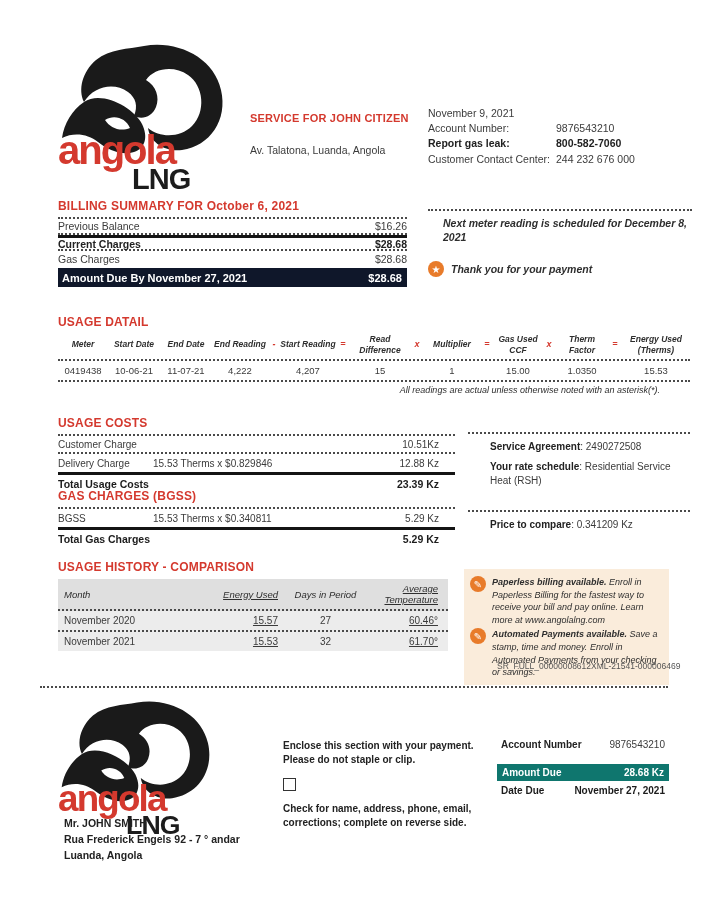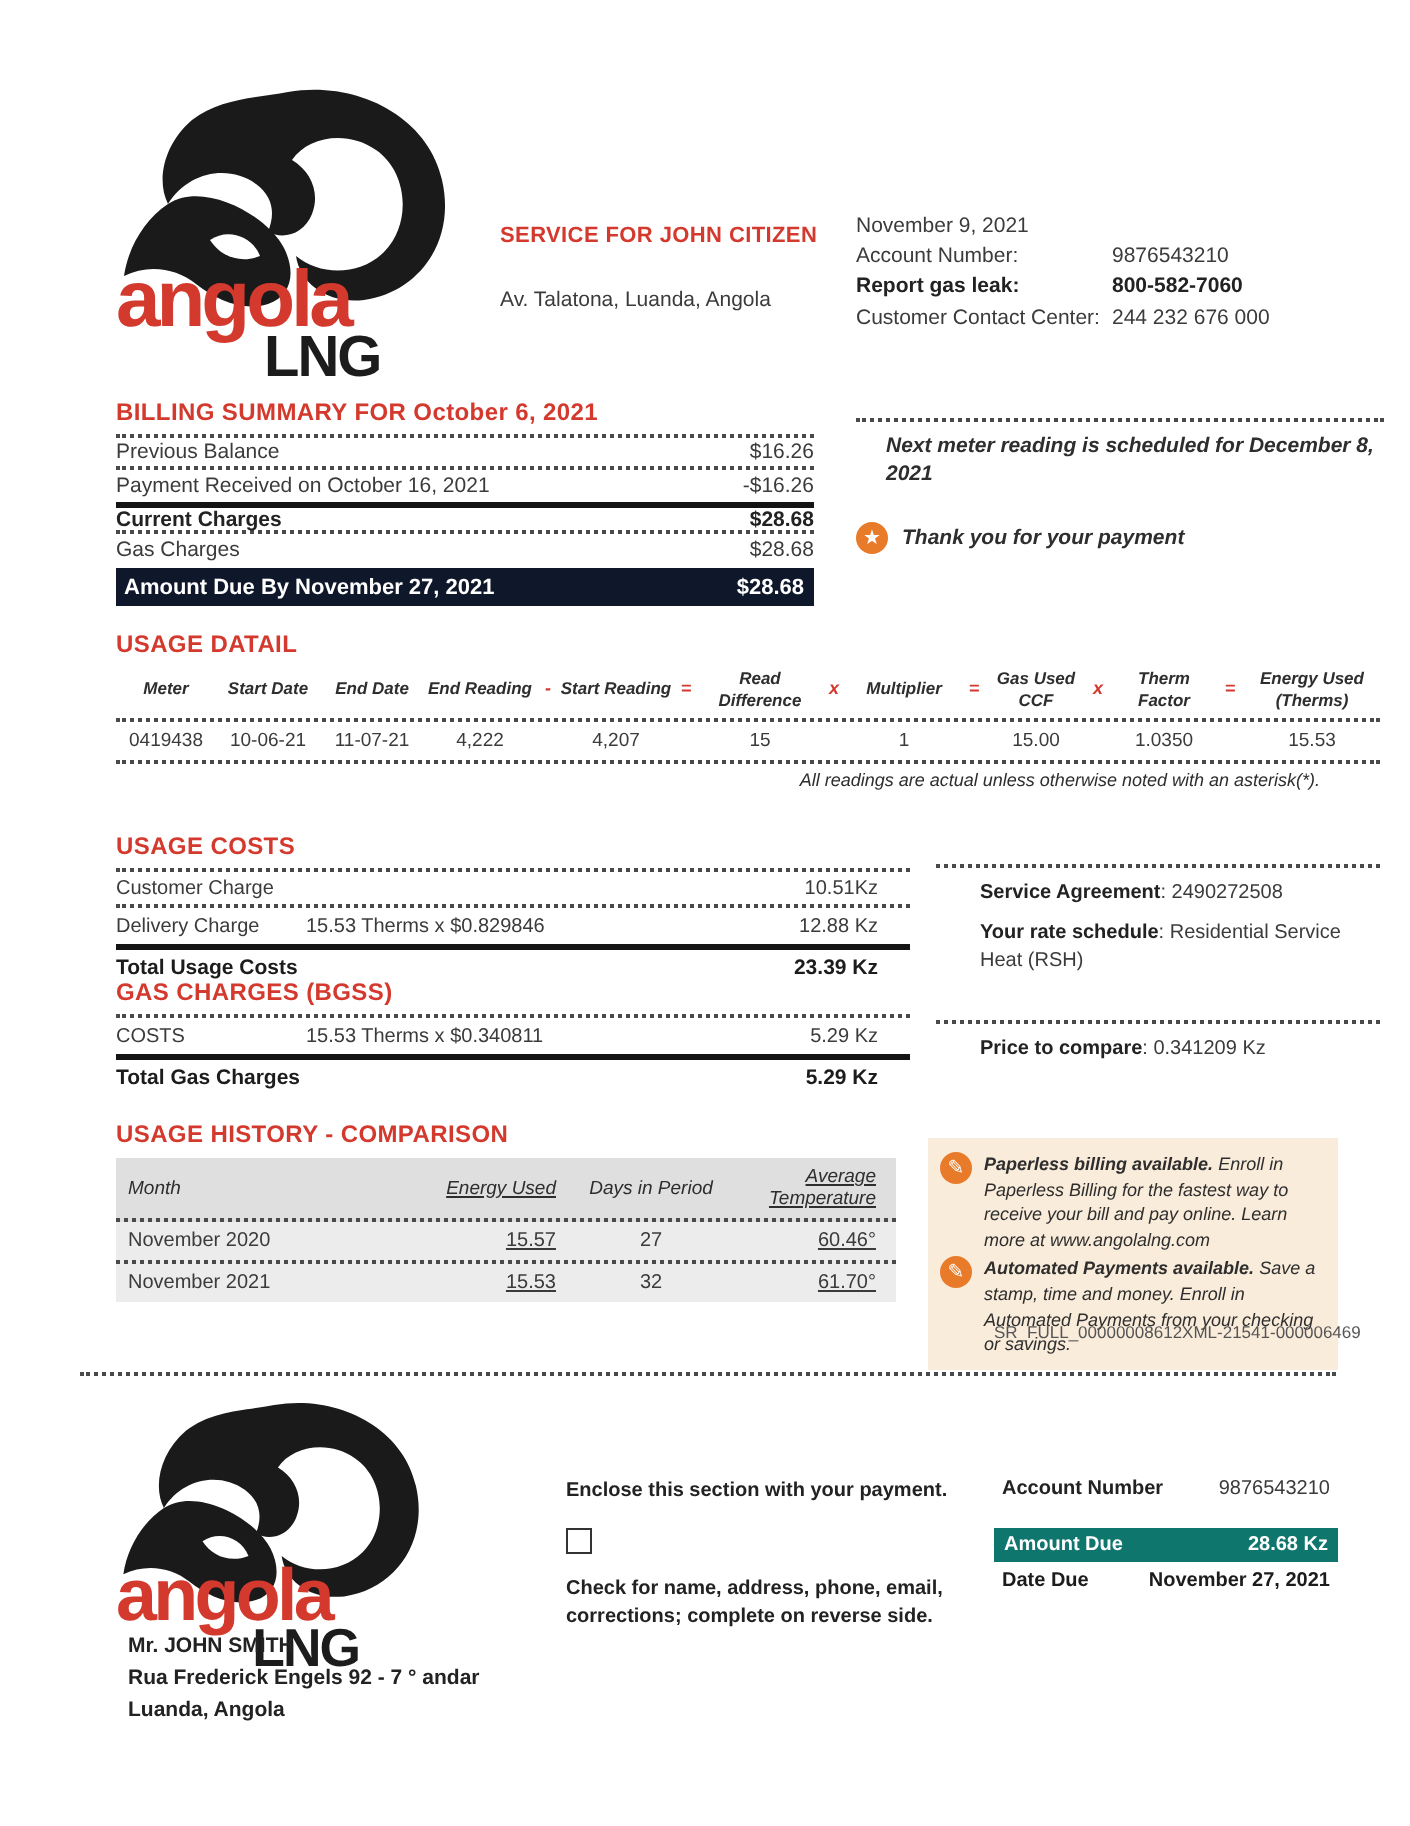--- a/index.html
+++ b/index.html
@@ -141,24 +141,20 @@
       <span class="hi-label">Customer Contact Center:</span>
       <span class="hi-value">244 232 676 000</span>
     </div>
   </div>
 
   <div class="billing">
     <div class="sec-title">BILLING SUMMARY FOR October 6, 2021</div>
     <div class="bs-row dotted">
       <span>Previous Balance</span>
       <span>$16.26</span>
-    </div>
-    <div class="bs-row">
-      <span>Payment Received on October 16, 2021</span>
-      <span>-$16.26</span>
     </div>
     <div class="bs-row bold thick-top dotted">
       <span>Current Charges</span>
       <span>$28.68</span>
     </div>
     <div class="bs-row">
       <span>Gas Charges</span>
       <span>$28.68</span>
     </div>
     <div class="due-bar">
@@ -238,21 +234,21 @@
 
   <div class="aside-block aside-1">
     <div><span class="b">Service Agreement</span><span>: 2490272508</span></div>
     <div class="gap"></div>
     <div><span class="b">Your rate schedule</span><span>: Residential Service Heat (RSH)</span></div>
   </div>
 
   <div class="costs costs-2">
     <div class="sec-title">GAS CHARGES (BGSS)</div>
     <div class="cost-row">
-      <span class="cost-label">COSTS</span>
+      <span class="cost-label">BGSS</span>
       <span class="cost-detail">15.53 Therms x $0.340811</span>
       <span class="cost-value">5.29 Kz</span>
     </div>
     <div class="total-row thick-top">
       <span>Total Gas Charges</span>
       <span class="cost-value">5.29 Kz</span>
     </div>
   </div>
 
   <div class="aside-block aside-2">
@@ -306,20 +302,21 @@
         <path d="M26,62 C14,70 6,84 4,98 C16,92 30,94 40,102 C50,110 64,116 76,112 C88,108 90,96 84,84 C76,68 44,50 26,62 Z"></path>
         <path d="M47,80 C56,74 68,78 72,88 C62,92 52,88 47,80 Z" fill="#fff"></path>
       </g>
     </svg>
     <div class="logo-angola">angola</div>
     <div class="logo-lng">LNG</div>
   </div>
 
   <div class="stub-middle">
     <div>Enclose this section with your payment.</div>
+    <div>Please do not staple or clip.</div>
     <div class="check-row">
       <span class="checkbox"></span>
       <span>Check for name, address, phone, email, corrections; complete on reverse side.</span>
     </div>
   </div>
 
   <div class="stub-right">
     <div class="sr-row">
       <span class="b">Account Number</span>
       <span>9876543210</span>

